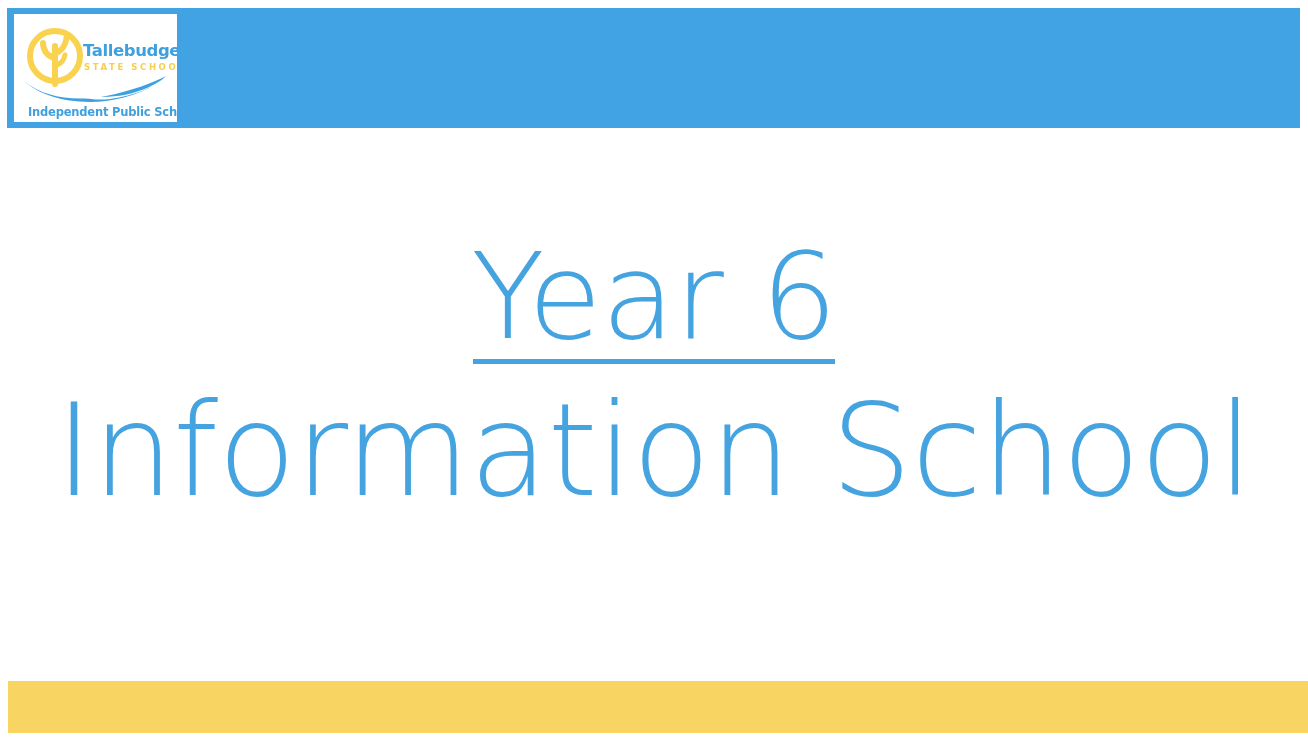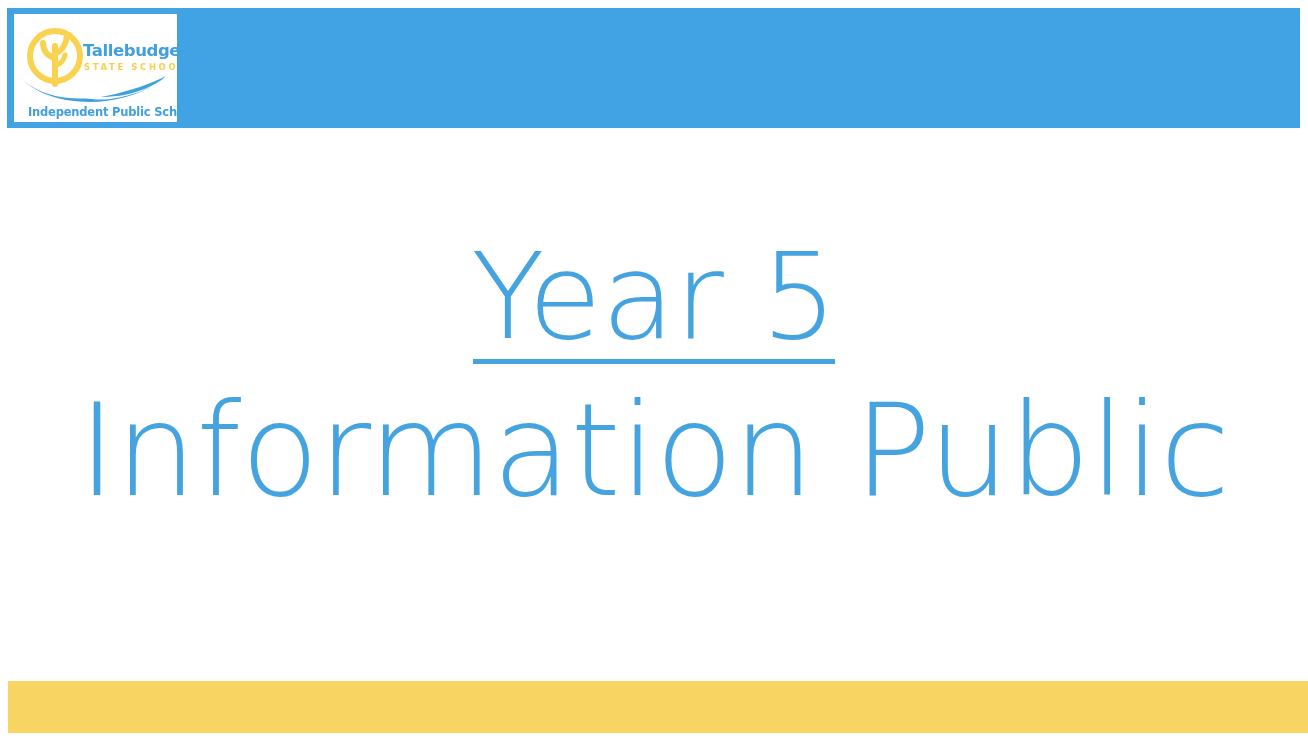--- a/index.html
+++ b/index.html
@@ -134,19 +134,19 @@
                  C 140 74, 116 84, 92 87 C 58 91, 26 82, 10 67 Z" fill="#3fa0e0"></path>
         <path d="M58 78 C 80 86, 110 84, 133 74 C 146 68, 152 63, 152 62
                  C 144 72, 120 82, 96 85 C 80 87, 66 84, 58 78 Z" fill="#ffffff"></path>
       </g>
 
       <text x="14" y="102" font-family="DejaVu Sans, sans-serif" font-size="11.5" font-weight="bold" fill="#3fa0e0" letter-spacing="-0.2">Independent Public School</text>
     </svg>
   </div>
 
   <div class="title-block">
-    <span class="title-line title-line-1"><span class="title-underline-wrap">Year 5</span></span>
-    <span class="title-line title-line-2">Information Public</span>
+    <span class="title-line title-line-1"><span class="title-underline-wrap">Year 6</span></span>
+    <span class="title-line title-line-2">Information School</span>
   </div>
 
   <div class="footer-bar"></div>
 
 </div>
 
 </body></html>

